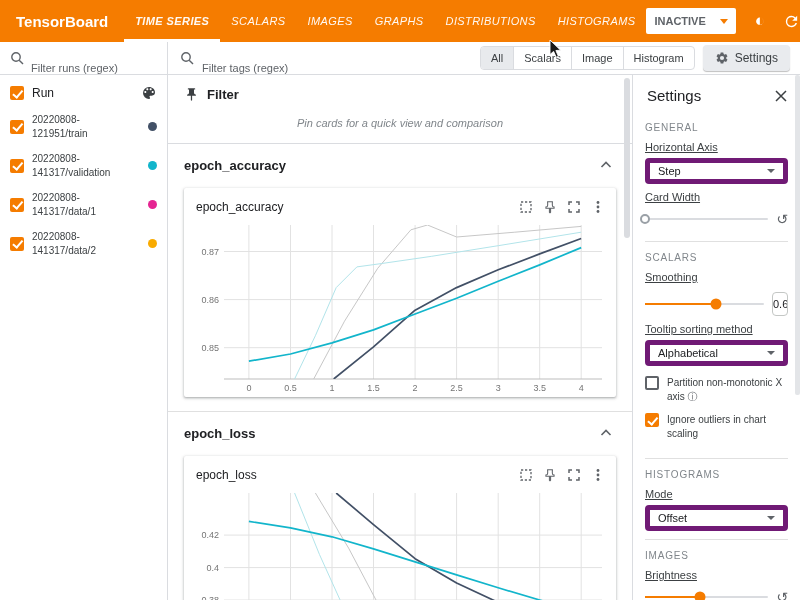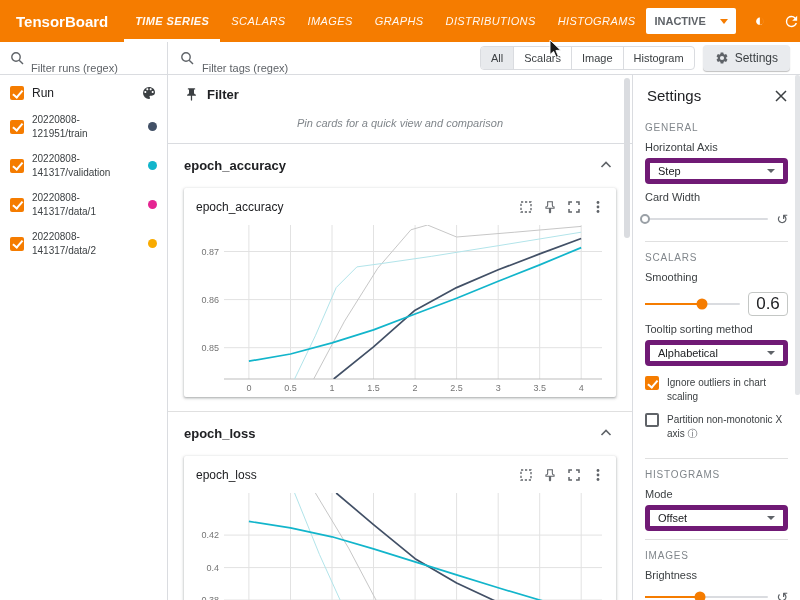--- a/index.html
+++ b/index.html
@@ -65,30 +65,30 @@
   .cicon { width: 24px; height: 24px; display: flex; align-items: center; justify-content: center; color: #5f6368; cursor: pointer; }
   .chart { width: 100%; height: 178px; }
 
   
   .settings-panel { width: 168px; flex-shrink: 0; border-left: 1px solid #dadce0; padding: 10px 12px 0 12px; position: relative; overflow: hidden; background: #fff; }
   .sp-head { display: flex; align-items: center; justify-content: space-between; padding: 2px 0 8px 2px; }
   .sp-title { font-size: 15px; color: #202124; }
   .sp-section { padding: 6px 0 8px; }
   .sp-section.bordered { border-top: 1px solid #e0e0e0; }
   .sp-heading { font-size: 10px; color: #80868b; letter-spacing: .8px; margin: 4px 0 8px; }
-  .sp-label { font-size: 11px; color: #3c4043; margin: 7px 0 5px; }
+  .sp-label { font-size: 11px; color: #3c4043; margin: 7px 0 5px; text-decoration: underline; }
   .dropdown { border: 5px solid #701a75; border-radius: 4px; height: 26px; display: flex; align-items: center; justify-content: space-between; padding: 0 8px; font-size: 11px; color: #202124; cursor: pointer; }
   .caret-gray { width: 0; height: 0; border-left: 4px solid transparent; border-right: 4px solid transparent; border-top: 4px solid #5f6368; }
   .slider-row { display: flex; align-items: center; gap: 8px; margin: 9px 0 7px; }
   .slider { position: relative; flex: 1; height: 2px; background: #dadce0; border-radius: 1px; cursor: pointer; }
   .slider .fill { position: absolute; left: 0; top: 0; height: 2px; background: #f57c00; }
   .slider .thumb { position: absolute; top: 50%; transform: translate(-50%,-50%); width: 11px; height: 11px; border-radius: 50%; background: #f57c00; }
   .slider .thumb.hollow { width: 10px; height: 10px; background: #fff; border: 2px solid #9aa0a6; }
   .reset-icon { color: #5f6368; font-size: 14px; line-height: 1; cursor: pointer; flex-shrink: 0; }
-  .num-box { border: 1px solid #c4c7c5; border-radius: 4px; width: 40px; height: 24px; font-size: 17px; text-align: center; color: #202124; flex-shrink: 0; font-family: "Liberation Sans", sans-serif; }
+  .num-box { border: 1px solid #c4c7c5; border-radius: 4px; width: 16px; height: 24px; font-size: 11px; text-align: center; color: #202124; flex-shrink: 0; font-family: "Liberation Sans", sans-serif; }
   .check-row { display: flex; align-items: flex-start; gap: 8px; margin: 10px 0; }
   .check-label { font-size: 10px; color: #3c4043; line-height: 1.35; }
   .info-glyph { color: #5f6368; font-size: 10px; }
   .panel-thumb { position: absolute; right: 0; top: 0; width: 5px; height: 320px; background: #e3e5e8; border-radius: 2px; }
 
   
   .cursor { position: absolute; left: 549px; top: 39px; z-index: 99; pointer-events: none; }
 </style>
 </head>
 <body>
@@ -426,26 +426,26 @@
                 <div class="thumb" style="left: 60%;"></div>
               </div>
               <input class="num-box" value="0.6" style="">
             </div>
             <div class="sp-label">Tooltip sorting method</div>
             <div class="dropdown">
               <span>Alphabetical</span>
               <span class="caret-gray"></span>
             </div>
             <div class="check-row">
+              <div class="checkbox unchecked"></div>
+              <span class="check-label"><span>Partition non-monotonic X axis</span> <span class="info-glyph">ⓘ</span></span>
+            </div>
+            <div class="check-row">
               <div class="checkbox checked"></div>
               <span class="check-label">Ignore outliers in chart scaling</span>
-            </div>
-            <div class="check-row">
-              <div class="checkbox unchecked"></div>
-              <span class="check-label"><span>Partition non-monotonic X axis</span> <span class="info-glyph">ⓘ</span></span>
             </div>
           </div>
 
           <div class="sp-section bordered">
             <div class="sp-heading">HISTOGRAMS</div>
             <div class="sp-label">Mode</div>
             <div class="dropdown">
               <span>Offset</span>
               <span class="caret-gray"></span>
             </div>

